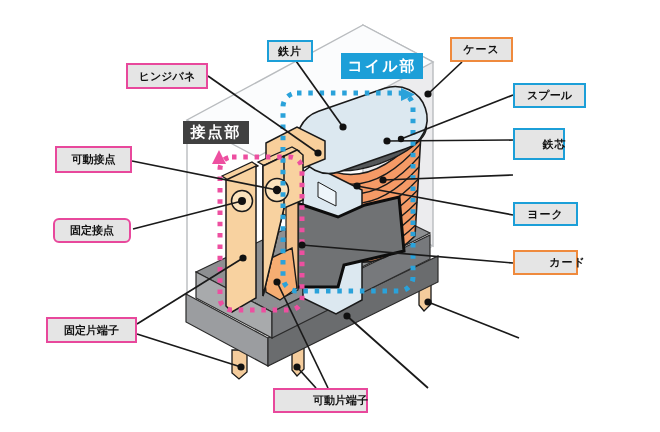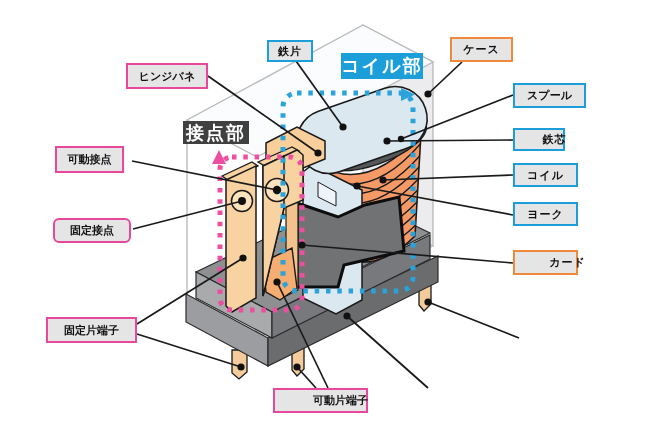--- a/index.html
+++ b/index.html
@@ -12,21 +12,21 @@
     position:absolute;box-sizing:border-box;background:#e5e5e5;
     display:flex;align-items:center;justify-content:center;
     font-size:11px;font-weight:bold;letter-spacing:1px;color:#111;
     white-space:nowrap;border:2.5px solid #000;line-height:1;
   }
   .lbl.blue{border-color:#1c9fd8;}
   .lbl.pink{border-color:#e8489c;}
   .lbl.orange{border-color:#ef8a3d;}
   .seclbl{
     position:absolute;box-sizing:border-box;display:flex;align-items:center;justify-content:center;
-    font-size:18px;font-weight:bold;letter-spacing:2px;color:#ffffff;line-height:1;white-space:nowrap;
+    font-size:15px;font-weight:bold;letter-spacing:2px;color:#ffffff;line-height:1;white-space:nowrap;
   }
   .seclbl.blue{background:#1c9fd8;}
   .seclbl.pink{background:#404040;}
 </style>
 </head>
 <body>
 
 <div id="stage">
 
   <svg id="art" viewBox="0 0 660 432">
@@ -145,22 +145,21 @@
     </g>
   </svg>
 
   <div class="seclbl blue" style="left:341px;top:53px;width:82px;height:26px;">コイル部</div>
   <div class="seclbl pink" style="left:183px;top:121px;width:66px;height:23px;">接点部</div>
 
   <div class="lbl blue" style="left:267px;top:40px;width:46px;height:22px;">鉄片</div>
   <div class="lbl pink" style="left:126px;top:63px;width:82px;height:26px;letter-spacing:0;">ヒンジバネ</div>
   <div class="lbl orange" style="left:450px;top:37px;width:63px;height:25px;">ケース</div>
   <div class="lbl blue" style="left:513px;top:83px;width:73px;height:25px;letter-spacing:0;">スプール</div>
-  <div class="lbl blue" style="left:513px;top:128px;width:52px;height:23px;padding-left:31px;">鉄芯</div>
-  <div class="lbl blue" style="left:513px;top:163px;width:65px;height:24px;">コイル</div>
+  <div class="lbl blue" style="left:513px;top:128px;width:52px;height:32px;padding-left:31px;">鉄芯</div>
   <div class="lbl blue" style="left:513px;top:202px;width:65px;height:24px;">ヨーク</div>
   <div class="lbl orange" style="left:513px;top:250px;width:65px;height:25px;padding-left:44px;">カード</div>
-  <div class="lbl pink" style="left:55px;top:146px;width:69px;height:27px;letter-spacing:0;">可動接点</div>
+  <div class="lbl pink" style="left:55px;top:146px;width:77px;height:27px;letter-spacing:0;">可動接点</div>
   <div class="lbl pink" style="left:53px;top:218px;width:78px;height:25px;letter-spacing:0;border-radius:6px;">固定接点</div>
   <div class="lbl pink" style="left:46px;top:317px;width:91px;height:26px;letter-spacing:0;">固定片端子</div>
   <div class="lbl pink" style="left:273px;top:388px;width:95px;height:25px;letter-spacing:0;padding-left:40px;">可動片端子</div>
 
 </div>
 
 </body></html>

